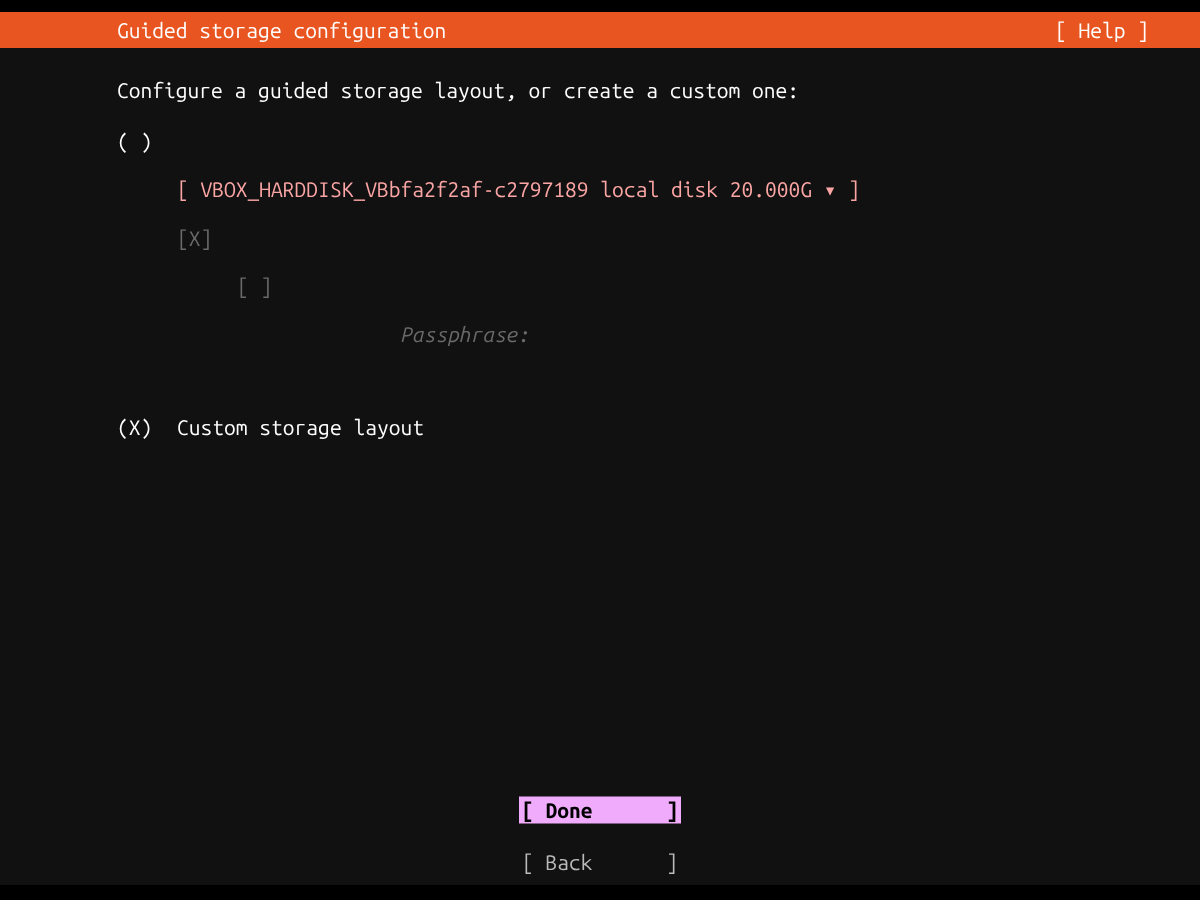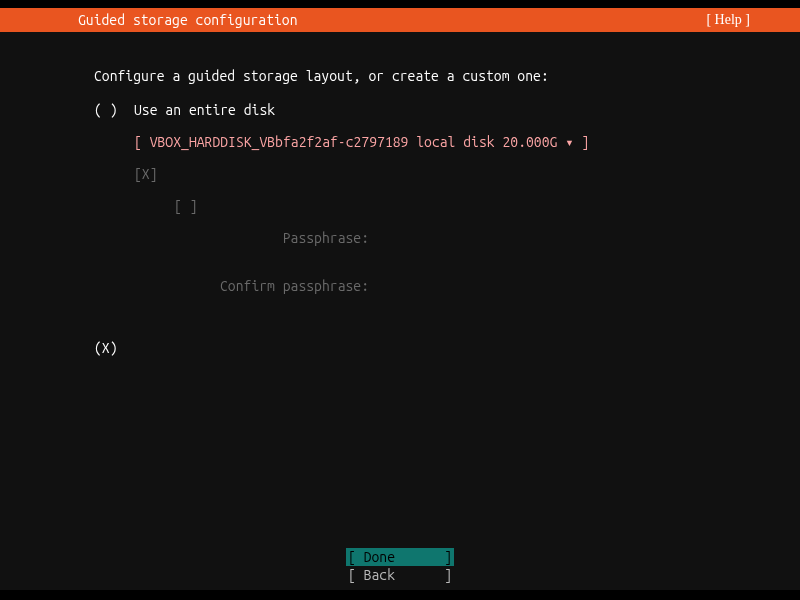--- a/index.html
+++ b/index.html
@@ -27,27 +27,26 @@
       display: flex;
       justify-content: space-between;
       align-items: center;
       height: 24px;
       gap: 32px;
     }
     .header-title {
       padding-left: 78px;
     }
     .header-help {
-      padding-right: 50px;
-      font-family: Liberation Serif, serif;
+      padding-right: 34px;
     }
     .content {
       background: #111111;
       color: #bababa;
-      padding: 16px;
+      padding: 0;
       position: absolute;
       top: 32px;
       left: 0;
       right: 0;
       bottom: 10px;
     }
     .intro {
       color: #ffffff;
       padding: 20px 0 0 78px;
     }
@@ -92,20 +91,21 @@
     .passphrase-row {
       padding: 0 0 0 198px;
       margin-top: 16px;
       color: #6a6a6a;
       text-align: left;
     }
     .passphrase-label {
       width: 155px;
       display: inline-block;
       text-align: right;
+      font-style: italic;
     }
     .custom-row {
       display: flex;
       padding: 0 0 0 78px;
       margin-top: 46px;
     }
     .bottom-buttons {
       position: absolute;
       bottom: 6px;
       left: 0;
@@ -113,25 +113,27 @@
       text-align: center;
     }
     .btn {
       display: inline-block;
       width: 108px;
       text-align: left;
       padding: 0 2px;
       line-height: 18px;
     }
     .btn-done {
-      background: #0f766e;
+      background: #f0abfc;
       color: #000000;
+      font-weight: bold;
     }
     .btn-back {
       color: #bababa;
+      margin-top: 17px;
     }
     .btn-bracket-left {
       display: inline-block;
     }
     .btn-bracket-right {
       float: right;
     }
   </style>
 </head>
 <body>
@@ -141,45 +143,42 @@
 <div class="header">
   <span class="header-title">Guided storage configuration</span>
   <span class="header-help">[ Help ]</span>
 </div>
 
 <div class="content">
   <div class="intro">Configure a guided storage layout, or create a custom one:</div>
 
   <div class="option-row">
     <span class="radio">( )</span>
-    <span class="option-label">Use an entire disk</span>
   </div>
 
   <div class="disk-row">
     <span>[ VBOX_HARDDISK_VBbfa2f2af-c2797189 local disk 20.000G ▾ ]</span>
   </div>
 
   <div class="sub-option">
     <span class="checkbox">[X]</span>
   </div>
 
   <div class="sub-sub-option">
     <span class="sub-sub-checkbox">[ ]</span>
   </div>
 
   <div class="passphrase-row">
     <span class="passphrase-label">Passphrase:</span>
   </div>
 
-  <div class="passphrase-row" style="margin-top: 32px;">
-    <span class="passphrase-label">Confirm passphrase:</span>
-  </div>
 
   <div class="custom-row">
     <span class="radio">(X)</span>
+    <span class="option-label">Custom storage layout</span>
   </div>
 
   <div class="bottom-buttons">
     <div class="btn btn-done">
       <span class="btn-bracket-left">[</span>
       <span>Done</span>
       <span class="btn-bracket-right">]</span>
     </div>
     <br>
     <div class="btn btn-back">

